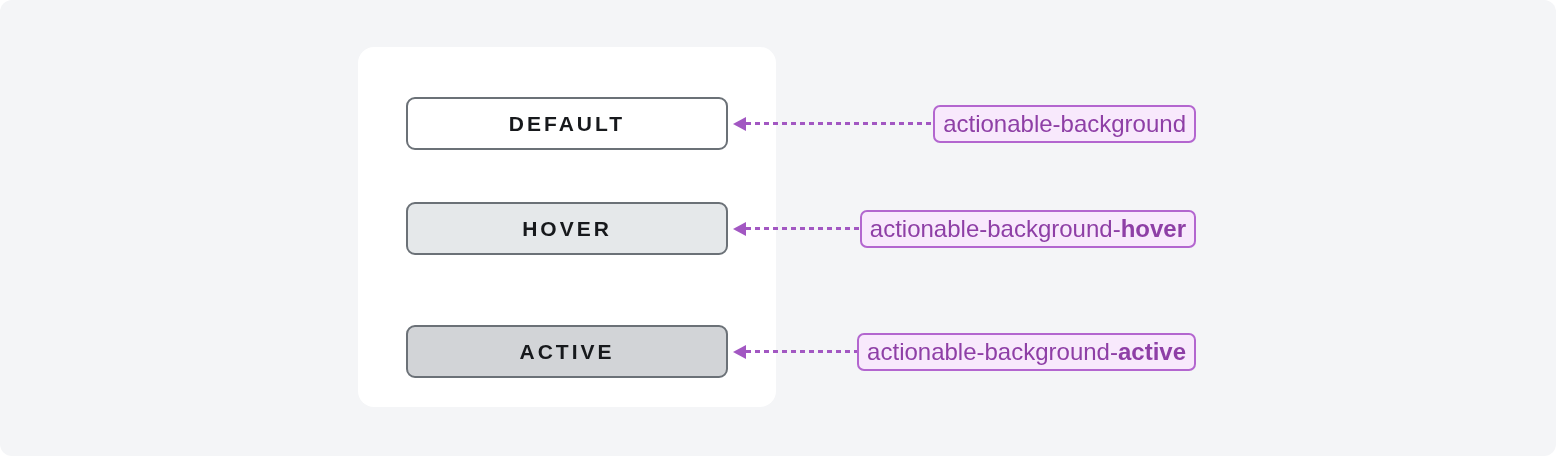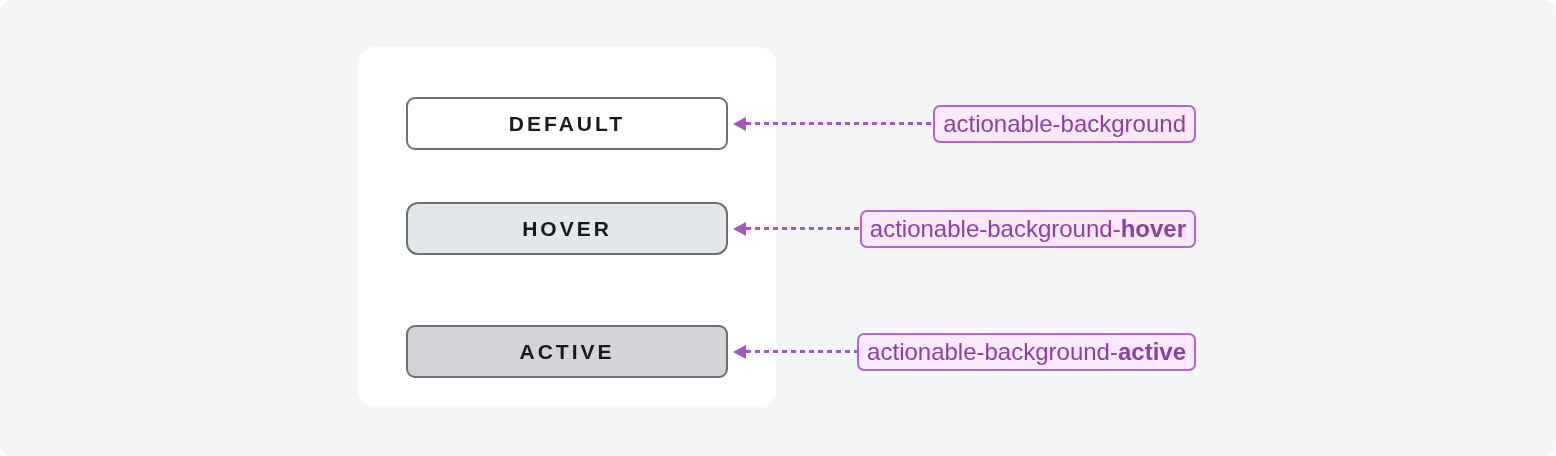--- a/index.html
+++ b/index.html
@@ -39,21 +39,21 @@
     justify-content: center;
     cursor: pointer;
   }
   .state-btn .btn-label {
     font-size: 21px;
     font-weight: bold;
     letter-spacing: 3px;
     color: #17191c;
   }
   .row1 { top: 97px; }
-  .row2 { top: 202px; border-radius: 12px; }
+  .row2 { top: 202px; }
   .row3 { top: 305px; margin-top: 20px; }
   .annotation {
     position: absolute;
     left: 733px;
     width: 463px;
     height: 53px;
     display: flex;
     align-items: center;
   }
   .arrowhead {

